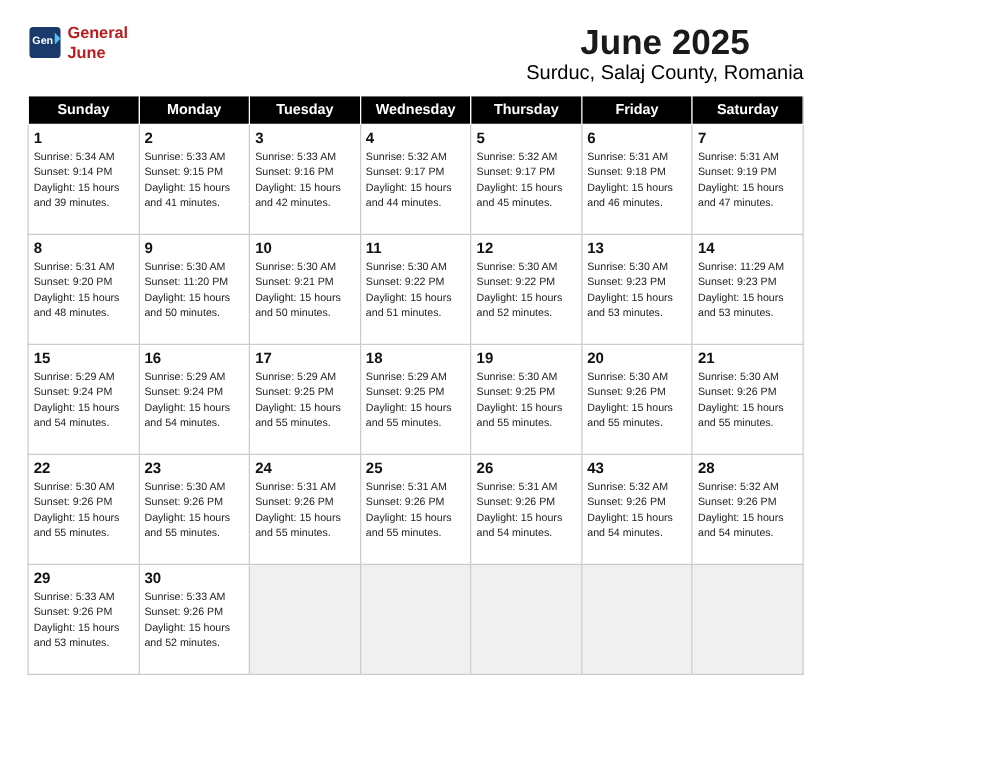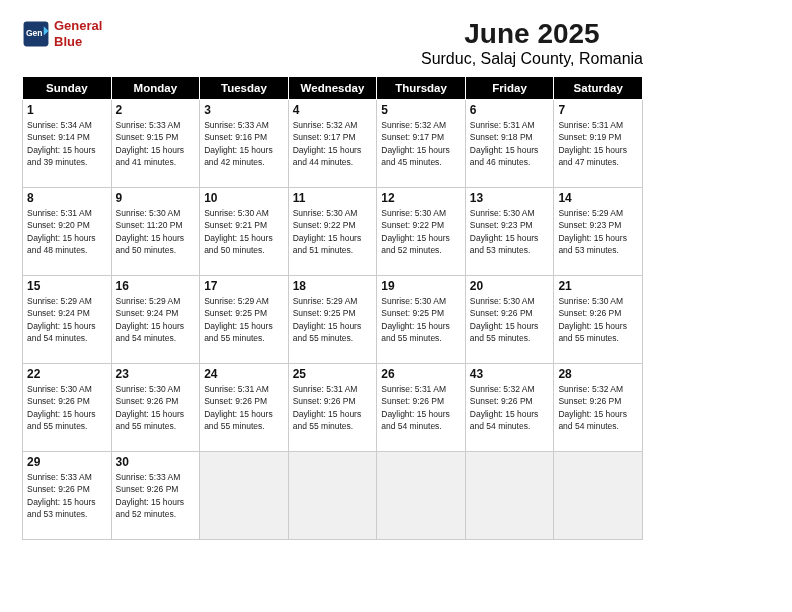--- a/index.html
+++ b/index.html
@@ -94,21 +94,21 @@
 <div class="page">
   <div class="header">
     <div class="logo">
       <svg class="logo-icon" viewBox="0 0 36 36">
         <rect x="2" y="2" width="32" height="32" rx="4" fill="#1a3a6b"></rect>
         <text x="5" y="20" font-size="11" fill="white" font-family="Arial" font-weight="bold">Gen</text>
         <polygon points="28,8 34,14 28,20" fill="#4fc3f7"></polygon>
       </svg>
       <div class="logo-text">
         <div>General</div>
-        <div>Blue</div>
+        <div>June</div>
       </div>
     </div>
     <div class="title-block">
       <div class="month-title">June 2025</div>
       <div class="subtitle">Surduc, Salaj County, Romania</div>
     </div>
   </div>
 
   <table class="calendar">
     <thead>
@@ -212,21 +212,21 @@
           </td>
           <td>
             <span class="day-num">13</span>
             <div class="day-info">Sunrise: 5:30 AM
 Sunset: 9:23 PM
 Daylight: 15 hours
 and 53 minutes.</div>
           </td>
           <td>
             <span class="day-num">14</span>
-            <div class="day-info">Sunrise: 5:29 AM
+            <div class="day-info">Sunrise: 11:29 AM
 Sunset: 9:23 PM
 Daylight: 15 hours
 and 53 minutes.</div>
           </td>
         </tr>
         <tr>
           <td>
             <span class="day-num">15</span>
             <div class="day-info">Sunrise: 5:29 AM
 Sunset: 9:24 PM

